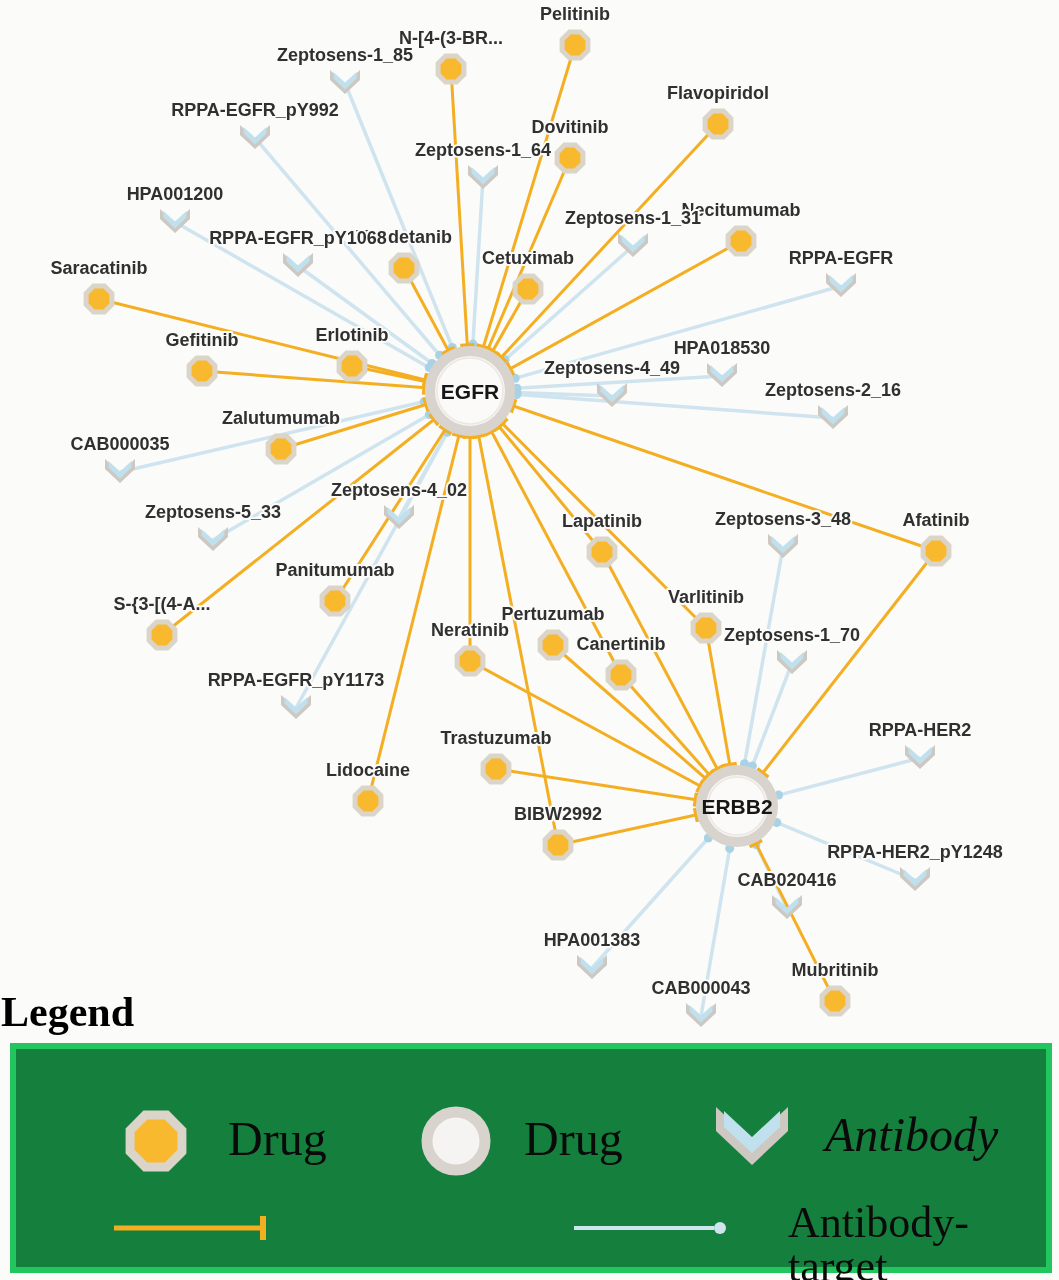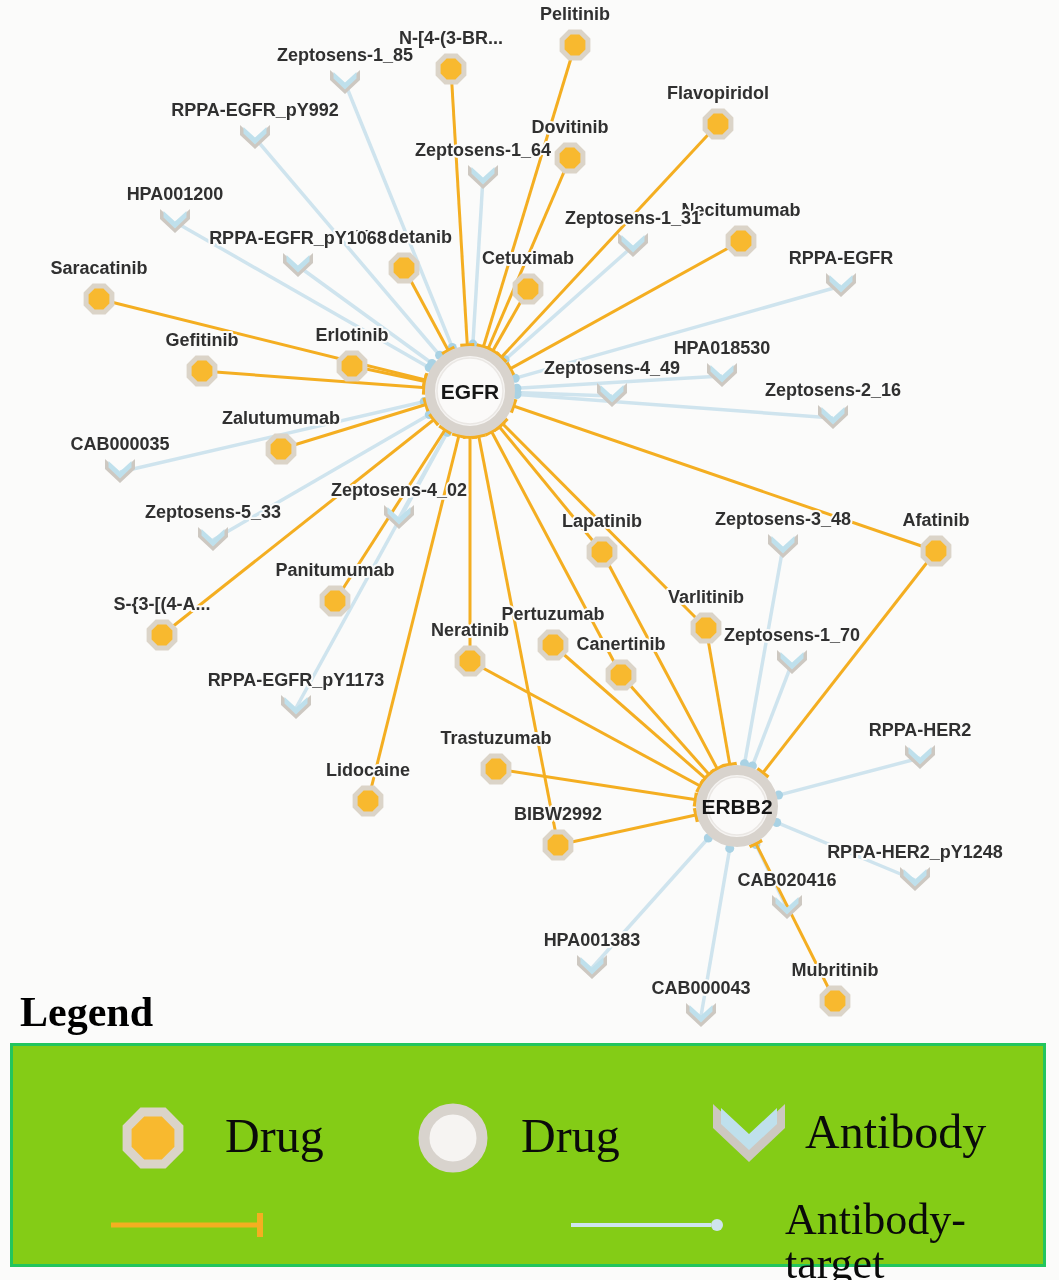--- a/index.html
+++ b/index.html
@@ -25,29 +25,29 @@
   }
   .gene-label {
     font-family:"Liberation Sans", sans-serif;
     font-weight:700;
     font-size:21px;
     fill:#161616;
     text-anchor:middle;
   }
 
   .legend-title {
-    position:absolute; left:20px; top:988px;
+    position:absolute; left:1px; top:988px;
     font-family:"Liberation Serif", serif;
     font-weight:700; font-size:42px; color:#000;
   }
   .legend-box {
     position:absolute; left:10px; top:1043px;
     width:1030px; height:218px;
-    border:3px solid #22c55e;
-    background:#84cc16;
+    border:6px solid #22c55e;
+    background:#15803d;
   }
   .legend-box .abs { position:absolute; }
   .legend-node-label {
     font-family:"Liberation Serif", serif;
     font-size:48px; color:#0a0a0a; line-height:1.0;
   }
   .legend-edge-label {
     font-family:"Liberation Serif", serif;
     font-size:44px; color:#0a0a0a; line-height:1.0;
   }
@@ -386,21 +386,21 @@
 
     <svg class="abs" style="left:400px; top:52px;" width="80" height="80">
       <circle cx="40" cy="40" r="29" fill="#f6f4f2" stroke="#d8d3cd" stroke-width="11"></circle>
     </svg>
     <span class="abs legend-node-label" style="left:508px; top:66px;">Drug</span>
 
     <svg class="abs" style="left:688px; top:48px;" width="96" height="84">
       <path d="M 12 10 L 48 44 L 84 10 L 84 34 L 48 68 L 12 34 Z" fill="#cdc8c1"></path>
       <path d="M 20 14 L 48 40 L 76 14 L 76 30 L 48 56 L 20 30 Z" fill="#bfe0ec"></path>
     </svg>
-    <span class="abs legend-node-label" style="left:792px; top:62px;">Antibody</span>
+    <span class="abs legend-node-label" style="left:809px; top:62px;font-style:italic;">Antibody</span>
 
     <svg class="abs" style="left:92px; top:164px;" width="180" height="30">
       <line x1="6" y1="15" x2="152" y2="15" stroke="#f4ae21" stroke-width="5"></line>
       <line x1="155" y1="3" x2="155" y2="27" stroke="#f4ae21" stroke-width="6"></line>
     </svg>
 
     <svg class="abs" style="left:552px; top:164px;" width="170" height="30">
       <line x1="6" y1="15" x2="146" y2="15" stroke="#cfe4ee" stroke-width="4"></line>
       <circle cx="152" cy="15" r="6" fill="#cfe4ee"></circle>
     </svg>

